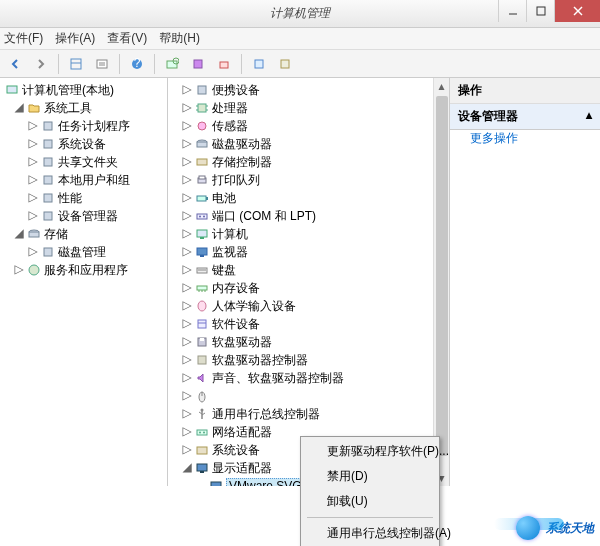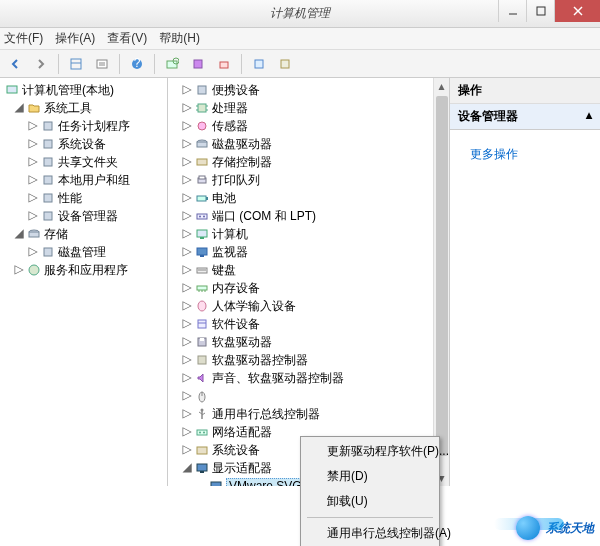--- a/index.html
+++ b/index.html
@@ -27,21 +27,21 @@
 
 .tree { padding: 4px 2px; }
 .treeitem { display: flex; align-items: flex-start; height: 18px; white-space: nowrap; }
 .tw { width: 14px; display: inline-flex; justify-content: center; color: #666; cursor: default; }
 .ic { width: 16px; height: 16px; display: inline-flex; align-items: center; justify-content: center; margin-right: 2px; }
 .treeitem .lbl { cursor: default; }
 .treeitem.sel .lbl { background: #cbe8f6; border: 1px dotted #5a9bd5; padding: 0 2px; }
 
 .actions-header { background: #f0f0f0; padding: 4px 8px; font-weight: bold; border-bottom: 1px solid #ddd; }
 .actions-sub { background: #e8f0fa; padding: 4px 8px; font-weight: bold; display: flex; justify-content: space-between; border-bottom: 1px solid #ccc; }
-.actions-item { padding: 16px 20px; color: #06c; cursor: default; }
+.actions-item { padding: 0 20px; color: #06c; cursor: default; }
 
 .ctxmenu { position: absolute; background: #f0f0f0; border: 1px solid #999; box-shadow: 2px 2px 4px rgba(0,0,0,.3); padding: 2px; z-index: 10; width: 140px; }
 .ctxmenu .mi { padding: 4px 10px 4px 24px; cursor: default; white-space: nowrap; }
 .ctxmenu .msep { height: 1px; background: #c0c0c0; margin: 3px 4px; }
 
 .watermark { position: absolute; right: 6px; bottom: 6px; display: flex; align-items: center; gap: 6px; font-size: 18px; font-weight: bold; font-style: italic; }
 .watermark .orb { width: 24px; height: 24px; border-radius: 50%; background: radial-gradient(circle at 30% 30%, #7cd0ff, #0a82d8); position: relative; box-shadow: 0 0 4px rgba(0,0,255,.4); }
 .watermark .streak { position: absolute; right: 30px; bottom: 10px; width: 70px; height: 12px; background: linear-gradient(90deg, transparent, #14a6f4); border-radius: 6px; opacity: .6; }
 .watermark .txt { color: #0a5fbd; }
 

